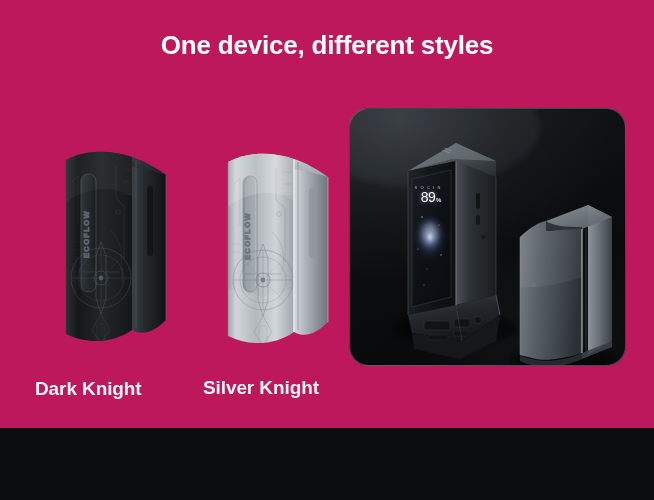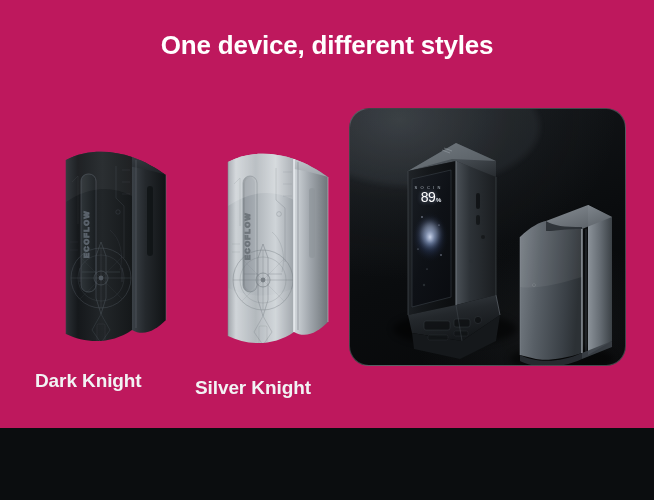--- a/index.html
+++ b/index.html
@@ -37,22 +37,22 @@
 
   
   .swatch-label {
     position: absolute;
     color: #f2f3f4;
     font-size: 19px;
     font-weight: bold;
     letter-spacing: -0.1px;
     white-space: nowrap;
   }
-  #label-dark   { left: 35px;  top: 370px; }
-  #label-silver { left: 195px; top: 377px; }
+  #label-dark   { left: 35px;  top: 378px; }
+  #label-silver { left: 203px; top: 377px; }
 
   
   .device {
     position: absolute;
   }
   .device svg { display: block; overflow: visible; }
 
   #device-dark   { left: 44px;  top: 138px; width: 140px; height: 215px; }
   #device-silver { left: 206px; top: 138px; width: 140px; height: 215px; }
 

